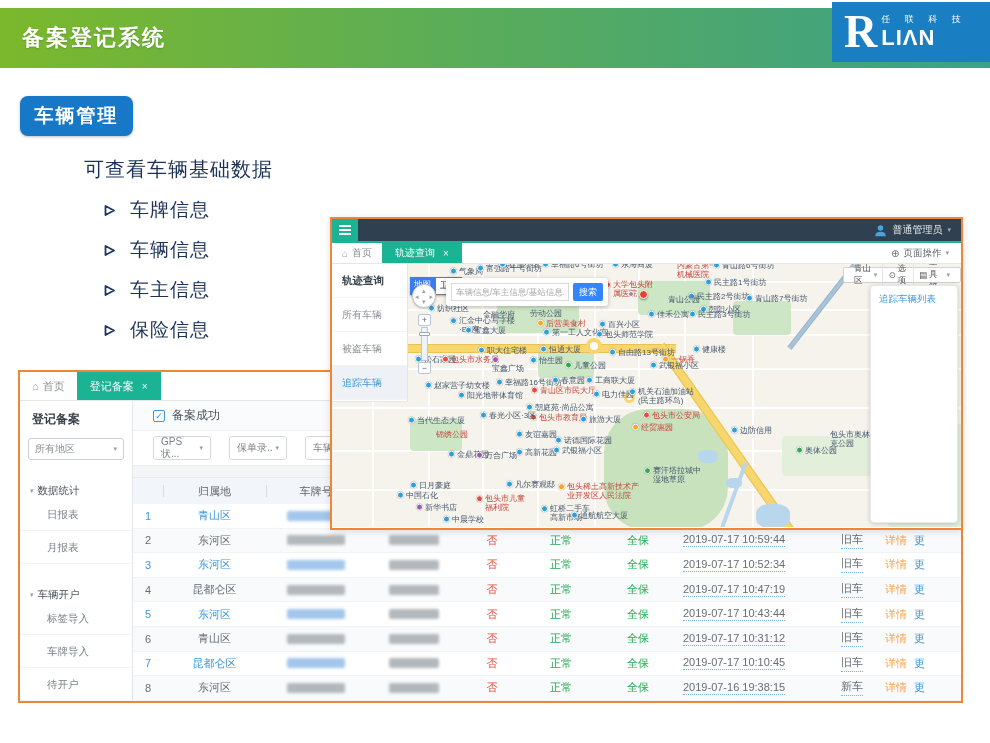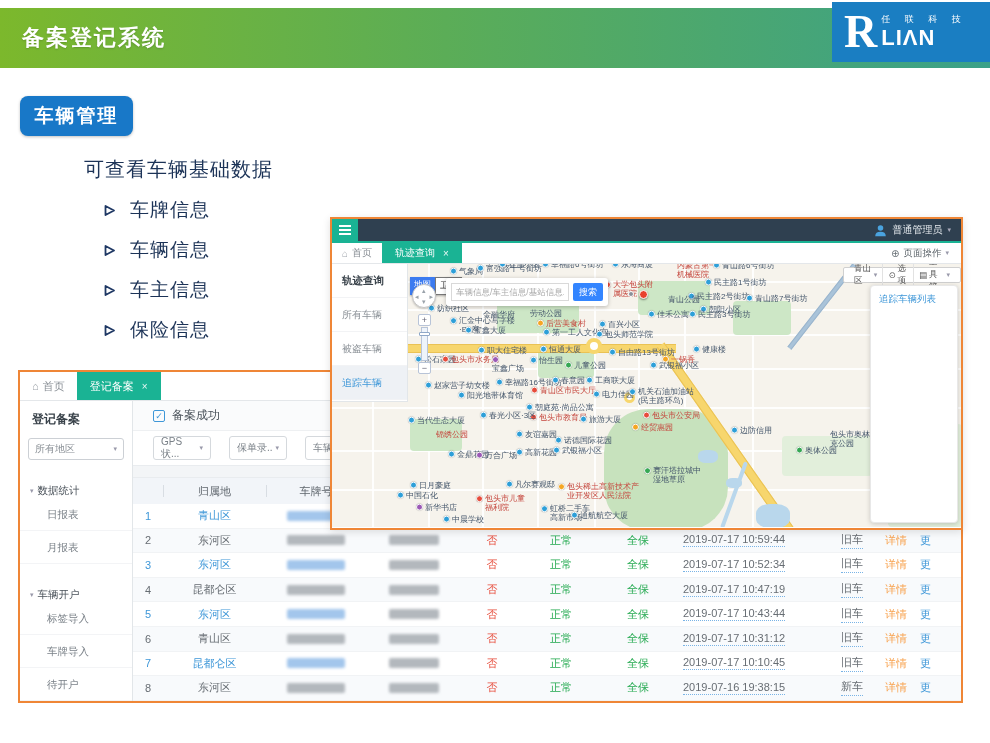--- a/index.html
+++ b/index.html
@@ -66,21 +66,21 @@
   .trow.alt{background:#f8fafc;}
   .cell{display:flex;align-items:center;justify-content:center;height:100%;overflow:hidden;}
   .cell.left{justify-content:flex-start;}
   .lnk{color:var(--link);}
   .blur{display:inline-block;height:10px;border-radius:2px;filter:blur(1.6px);}
   .blur.bb{background:#a3c6ec;}
   .blur.bg{background:#b3b8bd;}
   .t-red{color:var(--red);}
   .t-green{color:var(--green);}
   .dotted{border-bottom:1px dotted #7ab4e6;padding-bottom:1px;color:#676d73;}
-  .t-warn{color:var(--warn);margin-right:13px;}
+  .t-warn{color:var(--warn);margin-right:7px;}
   .t-more{color:var(--link);}
 
   
   #mapApp{left:330px;top:217px;width:633px;height:313px;z-index:20;box-shadow:0 2px 8px rgba(0,0,0,.12);}
   .mnav{height:24px;background:var(--navbar);display:flex;align-items:center;border-bottom:2px solid var(--accent);}
   .burgerbox{width:26px;height:100%;background:var(--accent);display:flex;align-items:center;justify-content:center;}
   .burger{width:12px;height:2px;background:#fff;box-shadow:0 4px 0 #fff,0 -4px 0 #fff;}
   .muser{margin-left:auto;display:flex;align-items:center;gap:5px;padding-right:10px;color:#e6eaee;font-size:10px;}
   #mapApp .tabrow{height:21px;font-size:10px;}
   #mapApp .tab-home{padding:0 10px;}

